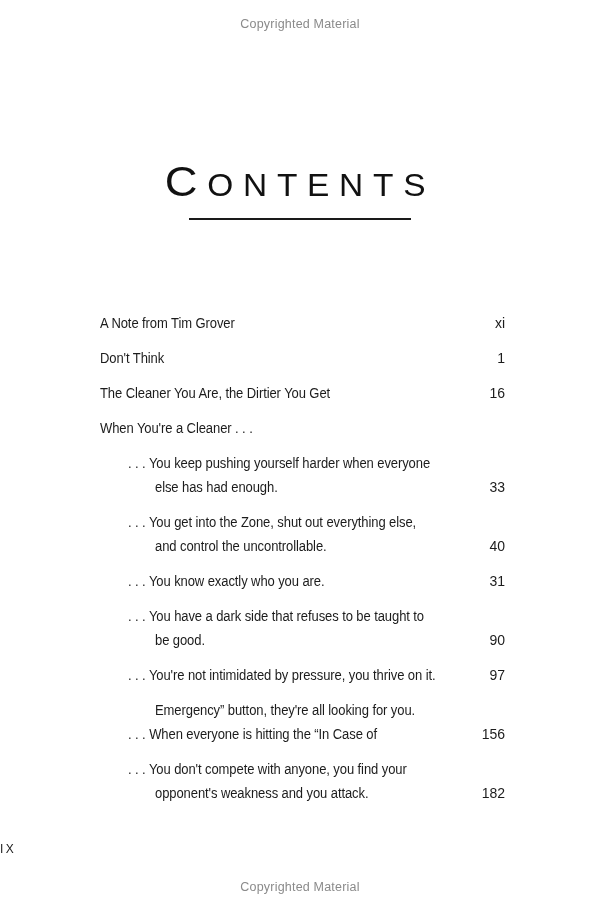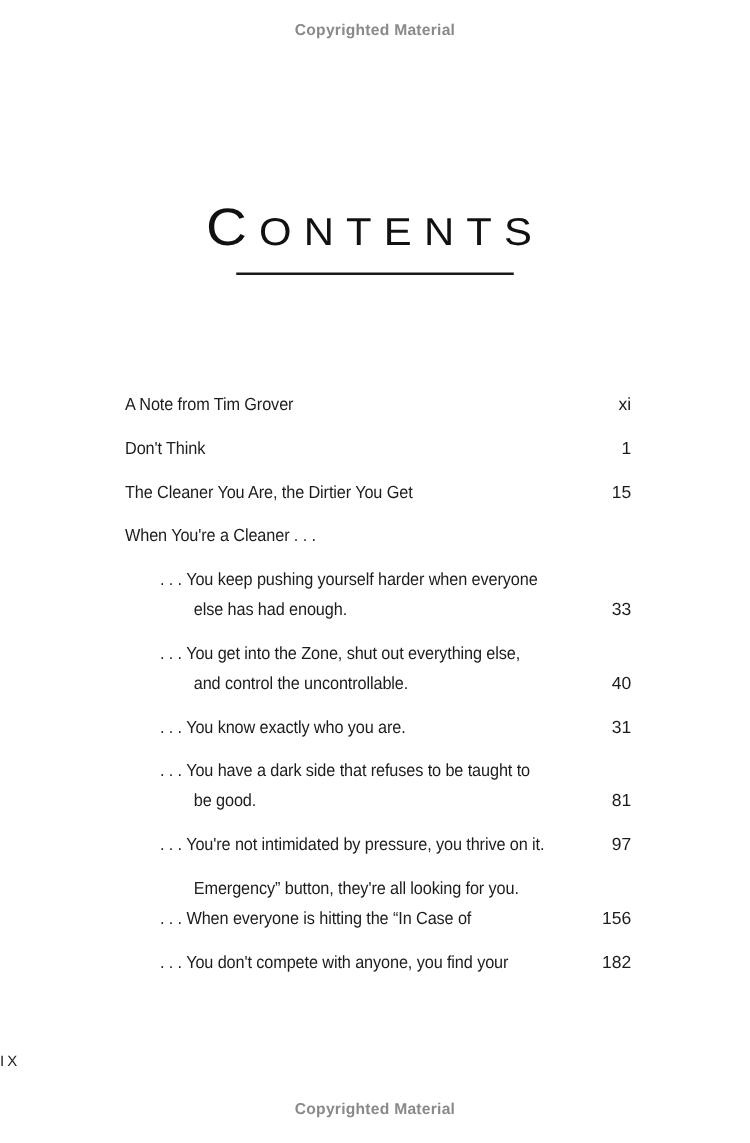--- a/index.html
+++ b/index.html
@@ -16,21 +16,21 @@
     background:var(--paper);
     font-family:"Liberation Sans", sans-serif;
     color:var(--ink);
     overflow:hidden;
   }
   .copyright{
     position:absolute;
     left:0;right:0;
     text-align:center;
     font-size:12.5px;
-    font-weight:700;
+    font-weight:400;
     letter-spacing:0.2px;
     color:var(--muted);
   }
   .copyright.top{top:17px;}
   .copyright.bottom{top:880px;}
   .title{
     position:absolute;
     top:158px;
     left:0;right:0;
     text-align:center;
@@ -117,21 +117,21 @@
       <div class="toc-row">
     <div class="lines">
           <div class="line"><span class="t">Don't Think</span></div>
         </div>
     <div class="pageno">1</div>
   </div>
       <div class="toc-row">
     <div class="lines">
           <div class="line"><span class="t">The Cleaner You Are, the Dirtier You Get</span></div>
         </div>
-    <div class="pageno">15</div>
+    <div class="pageno">16</div>
   </div>
       <div class="toc-row">
     <div class="lines">
           <div class="line"><span class="t">When You're a Cleaner . . .</span></div>
         </div>
 
   </div>
       <div class="toc-row sub">
     <div class="lines">
           <div class="line"><span class="t">. . . You keep pushing yourself harder when everyone</span></div>
@@ -150,38 +150,39 @@
     <div class="lines">
           <div class="line"><span class="t">. . . You know exactly who you are.</span></div>
         </div>
     <div class="pageno">31</div>
   </div>
       <div class="toc-row sub">
     <div class="lines">
           <div class="line"><span class="t">. . . You have a dark side that refuses to be taught to</span></div>
           <div class="line cont"><span class="t">be good.</span></div>
         </div>
-    <div class="pageno">81</div>
+    <div class="pageno">90</div>
   </div>
       <div class="toc-row sub">
     <div class="lines">
           <div class="line"><span class="t">. . . You're not intimidated by pressure, you thrive on it.</span></div>
         </div>
     <div class="pageno">97</div>
   </div>
       <div class="toc-row sub">
     <div class="lines">
           <div class="line cont"><span class="t">Emergency” button, they're all looking for you.</span></div>
           <div class="line"><span class="t">. . . When everyone is hitting the “In Case of</span></div>
         </div>
     <div class="pageno">156</div>
   </div>
       <div class="toc-row sub">
     <div class="lines">
           <div class="line"><span class="t">. . . You don't compete with anyone, you find your</span></div>
+          <div class="line cont"><span class="t">opponent's weakness and you attack.</span></div>
         </div>
     <div class="pageno">182</div>
   </div>
     </div>
 
   <div class="folio">ix</div>
 
   <div class="copyright bottom">Copyrighted Material</div>
 </div>
 

